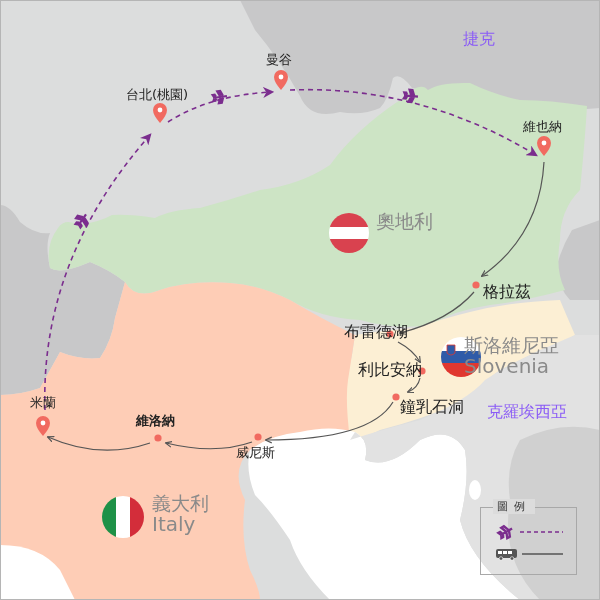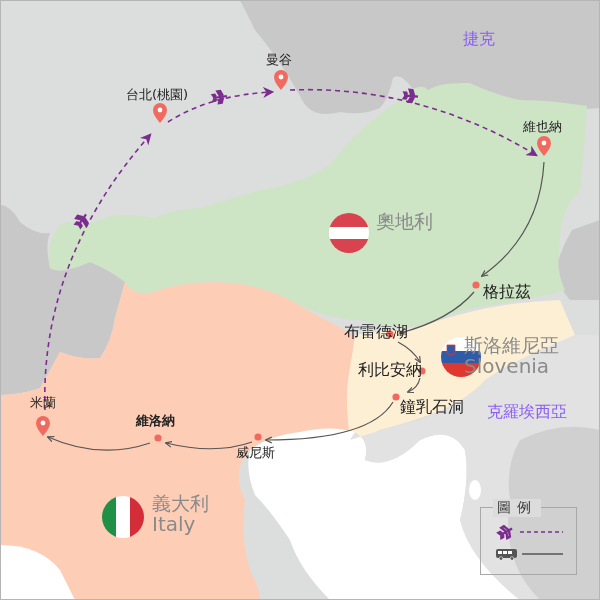--- a/index.html
+++ b/index.html
@@ -5,21 +5,21 @@
   html,body{margin:0;padding:0;}
   body{width:600px;height:600px;overflow:hidden;background:#ffffff;font-family:"DejaVu Sans","Liberation Sans",sans-serif;}
   #map{position:relative;width:600px;height:600px;overflow:hidden;}
   svg.base{position:absolute;left:0;top:0;}
   .city{position:absolute;font-size:16px;color:#222;white-space:nowrap;line-height:14px;}
   .country{position:absolute;color:#8a8a8a;line-height:1.05;}
   .country .zh{font-size:19px;display:block;}
   .country .en{font-size:20px;display:block;}
   .gray-label{position:absolute;font-size:16px;color:#8b5cf6;}
   .legend{position:absolute;left:480px;top:507px;width:95px;height:66px;border:1px solid #a8a8a8;}
-  .legend-title{position:absolute;left:12px;top:-9px;background:#dcdcdc;padding:0 4px;font-size:14px;color:#333;letter-spacing:6px;text-align:center;}
+  .legend-title{position:absolute;left:12px;top:-9px;background:#dcdcdc;padding:0 4px;font-size:11px;color:#333;letter-spacing:6px;text-align:center;}
 </style>
 </head>
 <body>
 
 <div id="map">
   <svg class="base" width="600" height="600" viewBox="0 0 600 600">
     <defs>
       <marker id="arrowP" viewBox="0 0 10 10" refX="8" refY="5" markerWidth="7" markerHeight="7" orient="auto-start-reverse">
         <path d="M0,0 L10,5 L0,10 L3,5 z" fill="#7b2d8e"></path>
       </marker>

